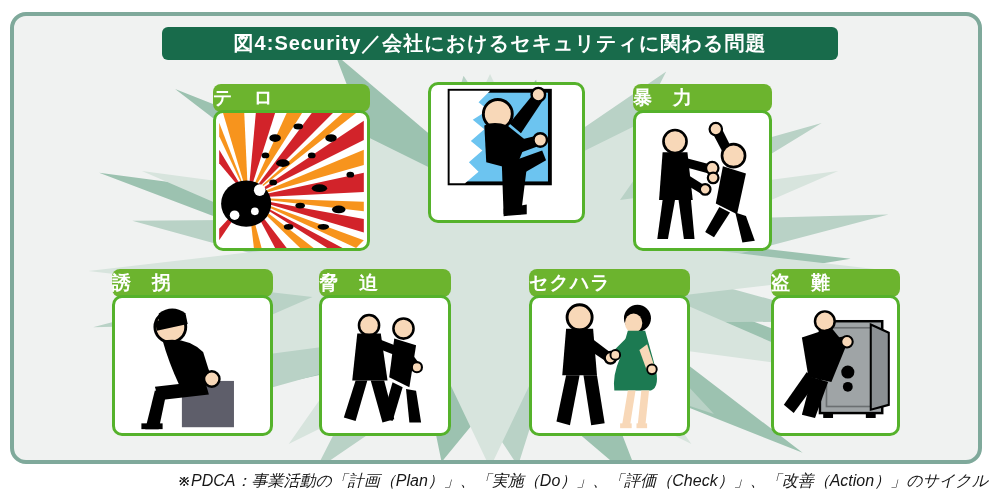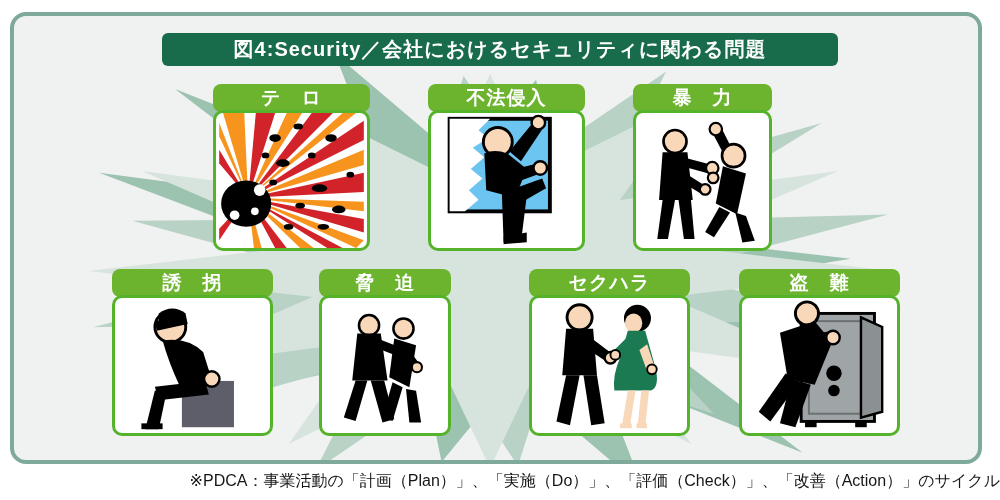--- a/index.html
+++ b/index.html
@@ -11,43 +11,44 @@
   .panel{
     position:absolute;left:10px;top:12px;width:964px;height:444px;
     border:4px solid #7FA99B;border-radius:16px;background:#F0F2F1;
     overflow:hidden;
   }
   .burst{position:absolute;left:0;top:0;width:100%;height:100%;}
   .titlebar{
     position:absolute;left:50%;top:27px;transform:translateX(-50%);
     width:676px;height:33px;background:#186B4B;border-radius:6px;
     color:#ffffff;font-weight:bold;font-size:20px;line-height:33px;
-    text-align:center;letter-spacing:1px;white-space:nowrap;margin-top:6px;
+    text-align:center;letter-spacing:1px;white-space:nowrap;
   }
   .item{position:absolute;}
   .item .tag{
     height:28px;border-radius:8px;background:#6CB42E;color:#fff;
-    font-weight:bold;font-size:19px;line-height:28px;text-align:center;
+    font-weight:bold;font-size:19px;line-height:28px;
     letter-spacing:1px;white-space:nowrap;
   }
   .item .art{
     margin-top:-2px;background:#ffffff;border:3px solid #55B22B;
     border-radius:10px;height:141px;box-sizing:border-box;overflow:hidden;
   }
   .item .art svg{display:block;width:100%;height:100%;}
   #it1{left:213px;top:84px;width:157px}
   #it2{left:428px;top:84px;width:157px}
   #it3{left:633px;top:84px;width:139px}
   #it4{left:112px;top:269px;width:161px}
   #it5{left:319px;top:269px;width:132px}
   #it6{left:529px;top:269px;width:161px}
-  #it7{left:739px;top:269px;width:161px}
+  #it7{left:771px;top:269px;width:129px}
   .footnote{
-    position:absolute;right:0;top:471px;font-size:16px;color:#161616;
+    position:absolute;right:12px;top:471px;font-size:16px;color:#161616;
     white-space:nowrap;
+    font-style:italic;
   }
 </style>
 </head>
 <body>
 
 <div class="panel">
   <svg class="burst" viewBox="0 0 972 444" preserveAspectRatio="none" xmlns="http://www.w3.org/2000/svg">
     <defs>
       <polygon id="burststar" points="885,255 659,281 831,355 611,326 683,428 528,352 480,452 432,352 277,428 349,326 129,355 301,281 75,255 301,229 129,155 349,184 277,82 432,158 480,58 528,158 683,82 611,184 831,155 659,229"></polygon>
     </defs>
@@ -98,21 +99,20 @@
         <ellipse cx="136" cy="64" rx="4" ry="3" fill="#000"></ellipse>
         <ellipse cx="48" cy="44" rx="4" ry="3" fill="#000"></ellipse>
         <ellipse cx="72" cy="118" rx="5" ry="3" fill="#000"></ellipse>
         <ellipse cx="108" cy="118" rx="6" ry="3" fill="#000"></ellipse>
       </g>
     </svg>
   </div>
 </div>
 
 <div class="item" id="it2">
-  <div class="tag">不法侵入</div>
   <div class="art">
     <svg viewBox="0 0 150 140" xmlns="http://www.w3.org/2000/svg">
       <rect x="16" y="6" width="104" height="96" fill="#6CC4F0" stroke="#000" stroke-width="4"></rect>
       <path d="M16,6 L58,6 L46,18 L56,26 L40,36 L52,46 L38,58 L50,68 L36,80 L46,90 L32,102 L16,102 Z" fill="#fff"></path>
       <polygon points="78,40 104,8 114,14 90,50" fill="#000"></polygon>
       <circle cx="108" cy="10" r="7" fill="#F8D8B8" stroke="#000" stroke-width="2.5"></circle>
       <circle cx="66" cy="30" r="15" fill="#F8D8B8" stroke="#000" stroke-width="3"></circle>
       <path d="M52,42 Q62,37 76,42 L96,58 L84,88 L54,80 Z" fill="#000"></path>
       <polygon points="84,58 108,52 112,62 90,70" fill="#000"></polygon>
       <circle cx="110" cy="57" r="7" fill="#F8D8B8" stroke="#000" stroke-width="2.5"></circle>

